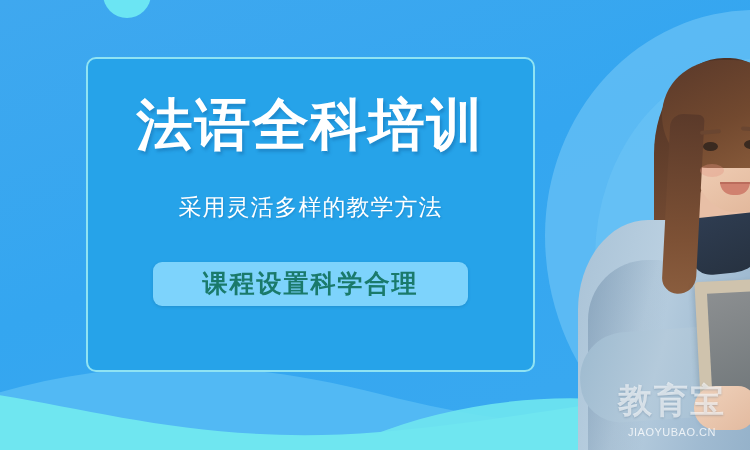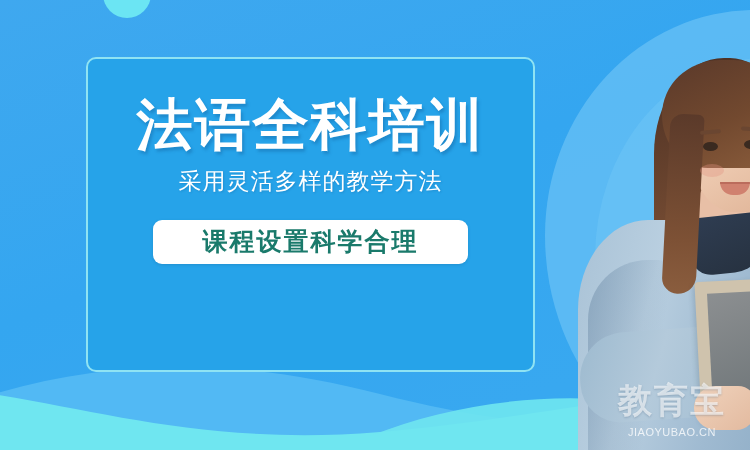--- a/index.html
+++ b/index.html
@@ -233,49 +233,50 @@
     top: 57px;
     width: 449px;
     height: 315px;
     background: #26a3e9;
     border: 2px solid #8fe3f3;
     border-radius: 10px;
     box-sizing: border-box;
     display: flex;
     flex-direction: column;
     align-items: center;
+    gap: 16px;
   }
 
   .headline {
     margin-top: 38px;
     font-size: 56px;
     line-height: 1;
     font-weight: bold;
     color: #ffffff;
     letter-spacing: 2px;
     text-shadow: 2px 3px 3px rgba(18,90,150,.35);
     white-space: nowrap;
   }
 
   .sub {
-    margin-top: 12px;
+    margin-top: 22px;
     text-align: center;
     color: #ffffff;
     font-size: 23px;
     line-height: 1.42;
     letter-spacing: 1px;
     text-shadow: 1px 1px 2px rgba(20,95,155,.3);
   }
   .sub div { white-space: nowrap; }
 
   .cta {
     margin-top: 22px;
     width: 315px;
     height: 44px;
-    background: #ffffff;
+    background: #7dd3fc;
     border-radius: 9px;
     display: flex;
     align-items: center;
     justify-content: center;
     color: #1a7a6b;
     font-size: 25px;
     font-weight: bold;
     letter-spacing: 2px;
     white-space: nowrap;
     box-shadow: 0 1px 3px rgba(20,90,140,.25);

